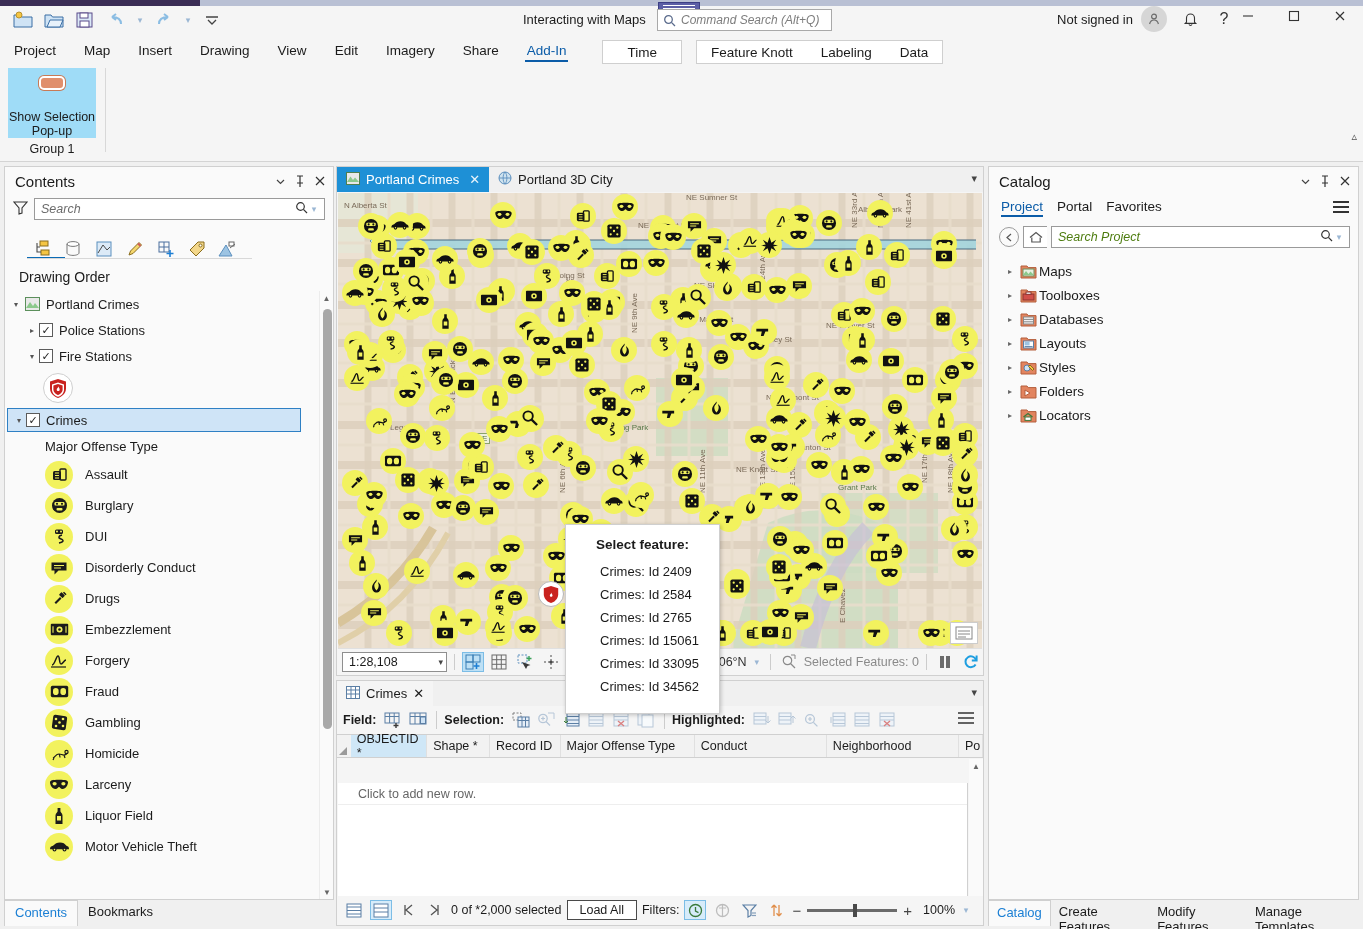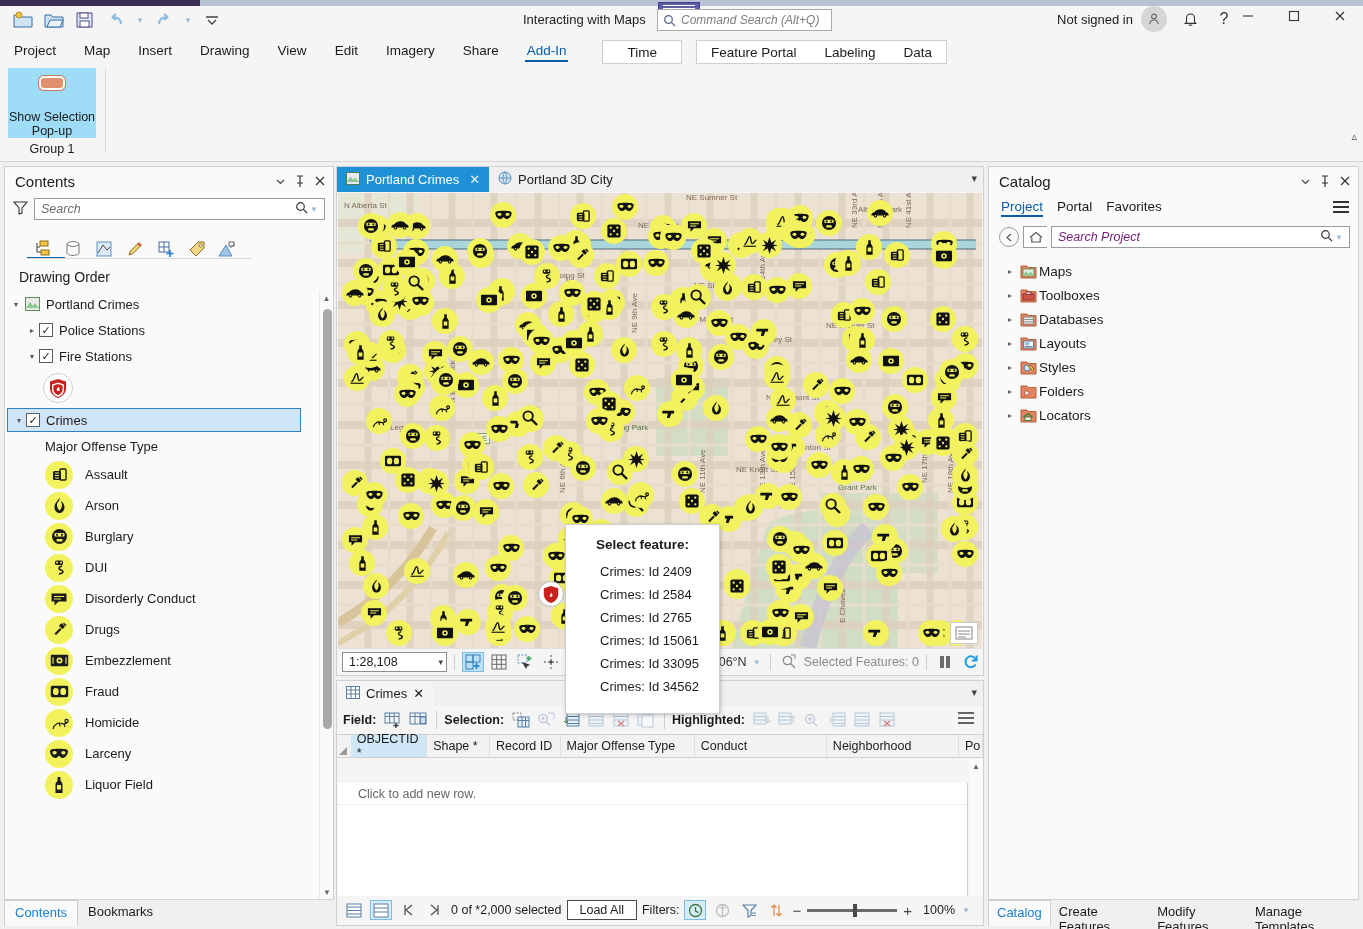--- a/index.html
+++ b/index.html
@@ -280,21 +280,21 @@
     background:#fafafa; border:1px solid #d0d0d0; display:flex; flex-direction:column;
   }
   .cattabs{ display:flex; align-items:center; padding:0 8px 0 12px; height:26px; position:relative;}
   .cattab{ font-size:13.5px; margin-right:14px; position:relative; padding-bottom:3px;}
   .cattab.active{ color:#0b5ca8;}
   .cattab.active::after{ content:''; position:absolute; left:0; right:0; bottom:0; height:2px; background:#0b5ca8;}
   .catsearchrow{ display:flex; align-items:center; gap:4px; padding:2px 8px 0 10px; height:30px;}
   .circbtn{ width:20px; height:20px; border-radius:50%; border:1px solid #9a9a9a; display:flex; align-items:center; justify-content:center; color:#555;}
   .homebtn{ width:24px; height:22px; border:1px solid #9a9a9a; border-right:none; background:#fff; display:flex; align-items:center; justify-content:center;}
   .catsearch{ flex:1; height:22px; border:1px solid #9a9a9a; background:#fff; display:flex; align-items:center; padding:0 4px 0 6px;}
-  .catsearch .ph{ flex:1; font-style:italic; color:#701a75; font-size:12.5px;}
+  .catsearch .ph{ flex:1; font-style:italic; color:#4d7c0f; font-size:12.5px;}
   .catitem{ display:flex; align-items:center; height:24px; font-size:13.5px; padding-left:14px;}
   .catitem .arrow{ width:14px; text-align:center; font-size:8px; color:#666;}
   .catitem .ic{ width:22px; display:flex; align-items:center; justify-content:center;}
 
   #rightbottomtabs{
     position:absolute; left:988px; top:900px; width:371px; height:26px;
     display:flex; align-items:stretch; font-size:13px;
   }
   #rightbottomtabs .bt{ padding:4px 8px 0 8px;}
   #rightbottomtabs .bt.active{ background:#fafafa; color:#1b7fd4; border:1px solid #d0d0d0; border-bottom:none;}
@@ -402,21 +402,21 @@
   <div class="rtab">Drawing</div>
   <div class="rtab">View</div>
   <div class="rtab">Edit</div>
   <div class="rtab">Imagery</div>
   <div class="rtab">Share</div>
   <div class="rtab active">Add-In</div>
   <div class="ctxgroup" style="margin-left:22px">
     <div class="rtab" style="padding-left:24px;padding-right:24px">Time</div>
   </div>
   <div class="ctxgroup" style="margin-left:14px">
-    <div class="rtab">Feature Portal</div>
+    <div class="rtab">Feature Knott</div>
     <div class="rtab">Labeling</div>
     <div class="rtab">Data</div>
   </div>
 </div>
 
 <div id="ribbon">
   <div id="bigbtn">
     <div class="sq"></div>
     <div class="lbl">
       <span>Show Selection</span><br>
@@ -564,28 +564,20 @@
 
       <div class="symrow">
         <span class="dot">
           <svg width="17" height="17" viewBox="0 0 17 17">
               <rect x="2" y="5" width="8" height="9" rx="1.5" fill="#1b1b1b"></rect>
               <rect x="9" y="3" width="6" height="11" rx="1" fill="none" stroke="#1b1b1b" stroke-width="1.4"></rect>
               <path d="M4 7h4M4 9.5h4M4 12h4" stroke="#f2f25e" stroke-width="1"></path>
             </svg>
         </span>
         <span>Assault</span>
-      </div>
-      <div class="symrow">
-        <span class="dot">
-          <svg width="17" height="17" viewBox="0 0 17 17">
-              <path d="M8.5 1c1 3-2.5 3.5-2.5 7 0 2.6 1.3 4.6 2.5 5.5 1.2-.9 2.5-2.9 2.5-5.5 0-1.6-.8-2.4-.6-4 1.6 1.8 3.1 3.2 3.1 6.4 0 3.3-2.6 5.6-5 5.6s-5-2.3-5-5.6C3.5 6 6.6 4.1 8.5 1z" fill="#1b1b1b"></path>
-            </svg>
-        </span>
-        <span>Arson</span>
       </div>
       <div class="symrow">
         <span class="dot">
           <svg width="17" height="17" viewBox="0 0 17 17">
               <circle cx="8.5" cy="8.5" r="7.5" fill="#1b1b1b"></circle>
               <rect x="3.5" y="5" width="10" height="3.6" rx="1.2" fill="#f2f25e"></rect>
               <circle cx="6" cy="6.8" r="1.1" fill="#1b1b1b"></circle>
               <circle cx="11" cy="6.8" r="1.1" fill="#1b1b1b"></circle>
               <rect x="5.5" y="11" width="6" height="2.4" rx="1" fill="#f2f25e"></rect>
             </svg>
@@ -628,27 +620,51 @@
               <rect x=".8" y=".8" width="17.4" height="11.4" rx="1" fill="#1b1b1b"></rect>
               <circle cx="9.5" cy="6.5" r="3" fill="#f2f25e"></circle>
               <circle cx="9.5" cy="6.5" r="1.3" fill="#1b1b1b"></circle>
               <path d="M3 3.2v6.6M16 3.2v6.6" stroke="#f2f25e" stroke-width="1.1"></path>
             </svg>
         </span>
         <span>Embezzlement</span>
       </div>
       <div class="symrow">
         <span class="dot">
+          <svg width="18" height="16" viewBox="0 0 18 16">
+              <path d="M2 12c3 0 4-9 6-9s1 8 3 8 3-4 5-4" fill="none" stroke="#1b1b1b" stroke-width="1.5"></path>
+              <path d="M1 14h15" stroke="#1b1b1b" stroke-width="1.2"></path>
+            </svg>
+        </span>
+        <span>Forgery</span>
+      </div>
+      <div class="symrow">
+        <span class="dot">
           <svg width="19" height="13" viewBox="0 0 19 13">
               <rect x=".8" y=".8" width="17.4" height="11.4" rx="1.6" fill="#1b1b1b"></rect>
               <rect x="3" y="3" width="5.6" height="7" rx="2.8" fill="#f2f25e"></rect>
               <rect x="10.4" y="3" width="5.6" height="7" rx="2.8" fill="#f2f25e"></rect>
             </svg>
         </span>
         <span>Fraud</span>
+      </div>
+      <div class="symrow">
+        <span class="dot">
+          <svg width="17" height="17" viewBox="0 0 17 17">
+              <rect x="1.5" y="1.5" width="14" height="14" rx="2" fill="#1b1b1b" transform="rotate(8 8.5 8.5)"></rect>
+              <g fill="#f2f25e">
+                <circle cx="5" cy="5" r="1.3"></circle>
+                <circle cx="12" cy="5" r="1.3"></circle>
+                <circle cx="8.5" cy="8.5" r="1.3"></circle>
+                <circle cx="5" cy="12" r="1.3"></circle>
+                <circle cx="12" cy="12" r="1.3"></circle>
+              </g>
+            </svg>
+        </span>
+        <span>Gambling</span>
       </div>
       <div class="symrow">
         <span class="dot">
           <svg width="19" height="15" viewBox="0 0 19 15">
               <path d="M3 12c2-1 3-4 6-4 2 0 3 1 5 1 1.5 0 2.5-1 3.5-2M4 12l-1 2M9.5 8.5l.5 3M14 9l1 3" fill="none" stroke="#1b1b1b" stroke-width="1.2"></path>
               <circle cx="16.5" cy="6" r="1.6" fill="none" stroke="#1b1b1b" stroke-width="1.2"></circle>
             </svg>
         </span>
         <span>Homicide</span>
       </div>
@@ -663,20 +679,32 @@
         <span>Larceny</span>
       </div>
       <div class="symrow">
         <span class="dot">
           <svg width="10" height="18" viewBox="0 0 10 18">
               <path d="M3.6 1h2.8v3.2c0 1 2.1 2 2.1 4.3V17H1.5V8.5c0-2.3 2.1-3.3 2.1-4.3z" fill="#1b1b1b"></path>
               <rect x="3" y="9" width="4" height="4.5" fill="#f2f25e"></rect>
             </svg>
         </span>
         <span>Liquor Field</span>
+      </div>
+      <div class="symrow">
+        <span class="dot">
+          <svg width="21" height="11" viewBox="0 0 21 11">
+              <path d="M1 8.2c0-2 1-3 3-3.4C6 2.5 8 1.4 11 1.4c3 0 5 1.2 6.4 3.4 1.8.4 2.6 1.4 2.6 3.4z" fill="#1b1b1b"></path>
+              <circle cx="5.5" cy="8.6" r="2" fill="#1b1b1b"></circle>
+              <circle cx="15.5" cy="8.6" r="2" fill="#1b1b1b"></circle>
+              <circle cx="5.5" cy="8.6" r=".8" fill="#f2f25e"></circle>
+              <circle cx="15.5" cy="8.6" r=".8" fill="#f2f25e"></circle>
+            </svg>
+        </span>
+        <span>Motor Vehicle Theft</span>
       </div>
     </div>
     <div id="treescroll">
       <div class="up">▲</div>
       <div class="thumb"></div>
       <div class="dn" style="position:absolute;bottom:0;width:14px;">▼</div>
     </div>
   </div>
 </div>
 

